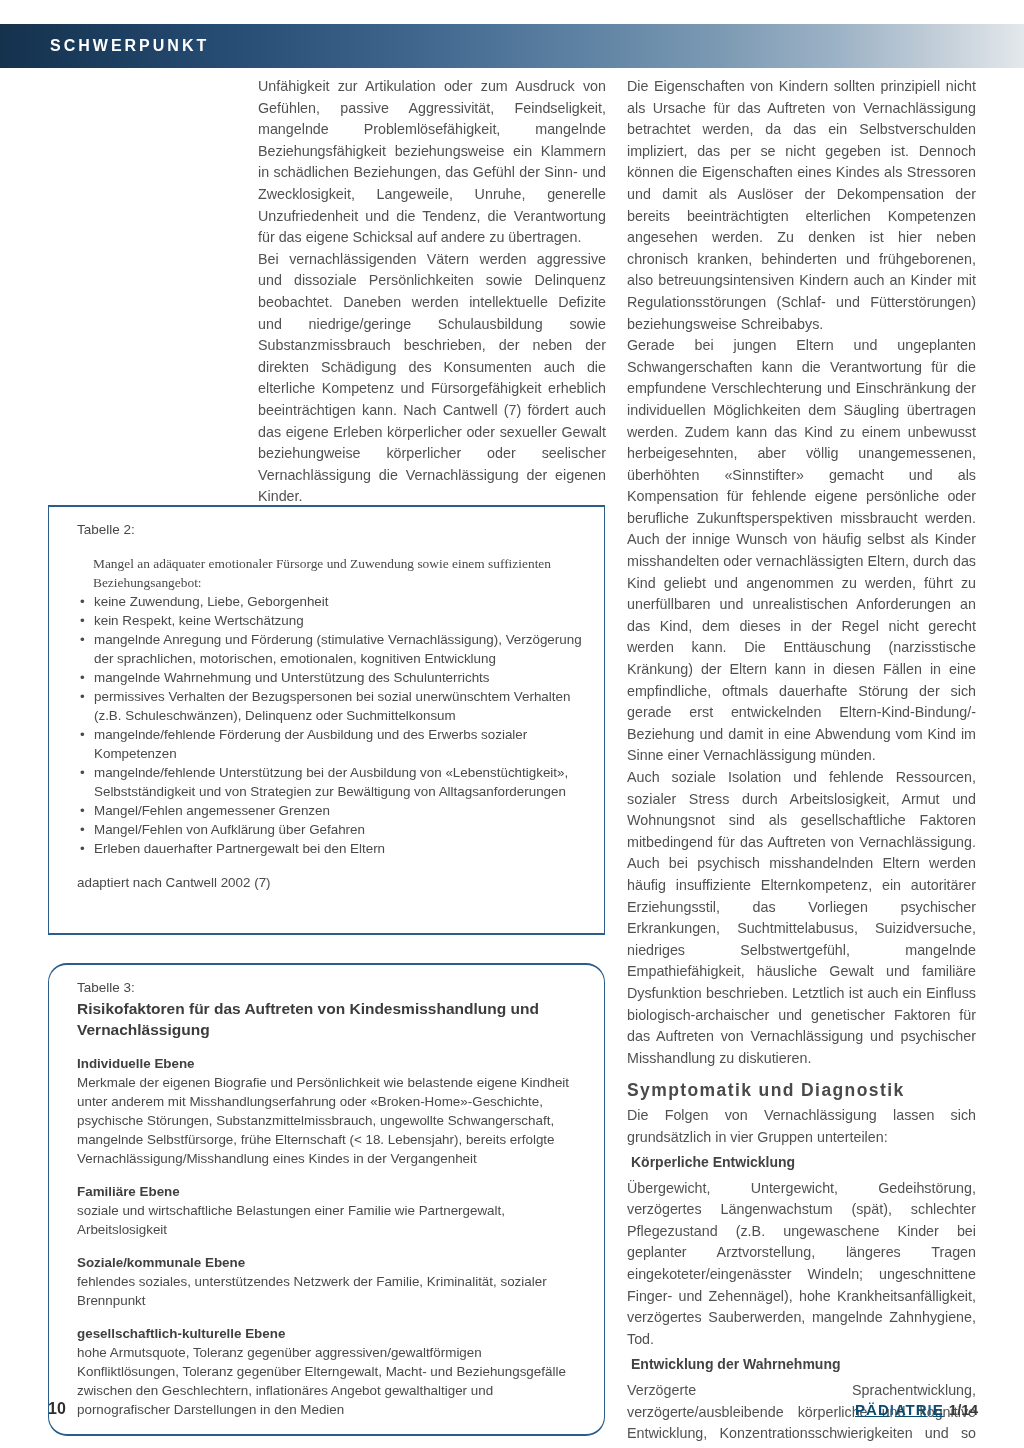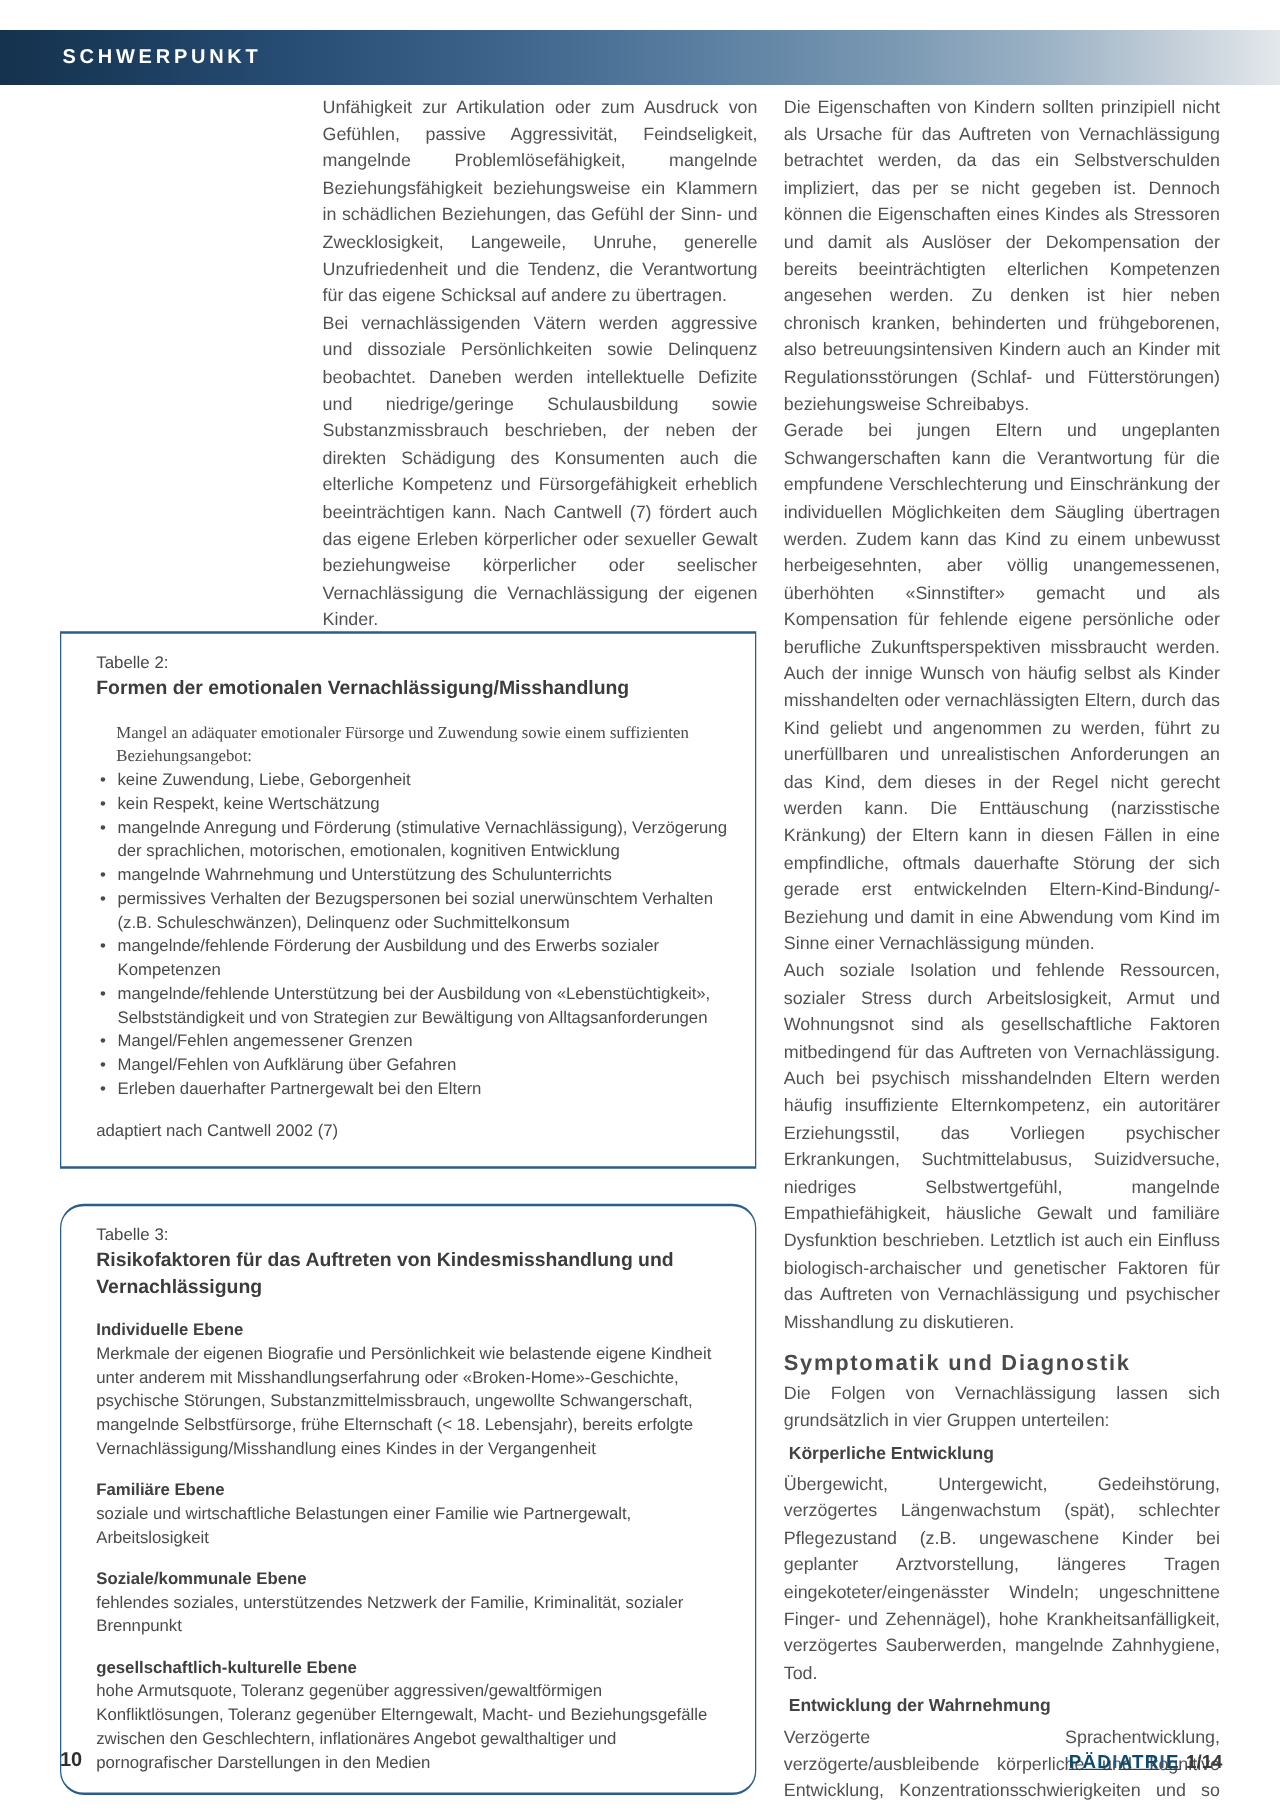--- a/index.html
+++ b/index.html
@@ -103,21 +103,20 @@
 
   <h3 class="group-heading">Körperliche Entwicklung</h3>
   <p>Übergewicht, Untergewicht, Gedeihstörung, verzögertes Längenwachstum (spät), schlechter Pflegezustand (z.B. ungewaschene Kinder bei geplanter Arztvorstellung, längeres Tragen eingekoteter/eingenässter Windeln; ungeschnittene Finger- und Zehennägel), hohe Krankheitsanfälligkeit, verzögertes Sauberwerden, mangelnde Zahnhygiene, Tod.</p>
 
   <h3 class="group-heading">Entwicklung der Wahrnehmung</h3>
   <p>Verzögerte Sprachentwicklung, verzögerte/ausbleibende körperliche und kognitive Entwicklung, Konzentrationsschwierigkeiten und so weiter.</p>
 </div>
 
 <section class="info-box box-2">
   <p class="box-label">Tabelle 2:</p>
-  <h3 class="box-title">Formen der emotionalen Vernachlässigung/Misshandlung</h3>
   <p class="box-intro">Mangel an adäquater emotionaler Fürsorge und Zuwendung sowie einem suffizienten Beziehungsangebot:</p>
   <ul class="box-list">
     <li>keine Zuwendung, Liebe, Geborgenheit</li>
     <li>kein Respekt, keine Wertschätzung</li>
     <li>mangelnde Anregung und Förderung (stimulative Vernachlässigung), Verzögerung der sprachlichen, motorischen, emotionalen, kognitiven Entwicklung</li>
     <li>mangelnde Wahrnehmung und Unterstützung des Schulunterrichts</li>
     <li>permissives Verhalten der Bezugspersonen bei sozial unerwünschtem Verhalten (z.B. Schuleschwänzen), Delinquenz oder Suchmittelkonsum</li>
     <li>mangelnde/fehlende Förderung der Ausbildung und des Erwerbs sozialer Kompetenzen</li>
     <li>mangelnde/fehlende Unterstützung bei der Ausbildung von «Lebenstüchtigkeit», Selbstständigkeit und von Strategien zur Bewältigung von Alltagsanforderungen</li>
     <li>Mangel/Fehlen angemessener Grenzen</li>

